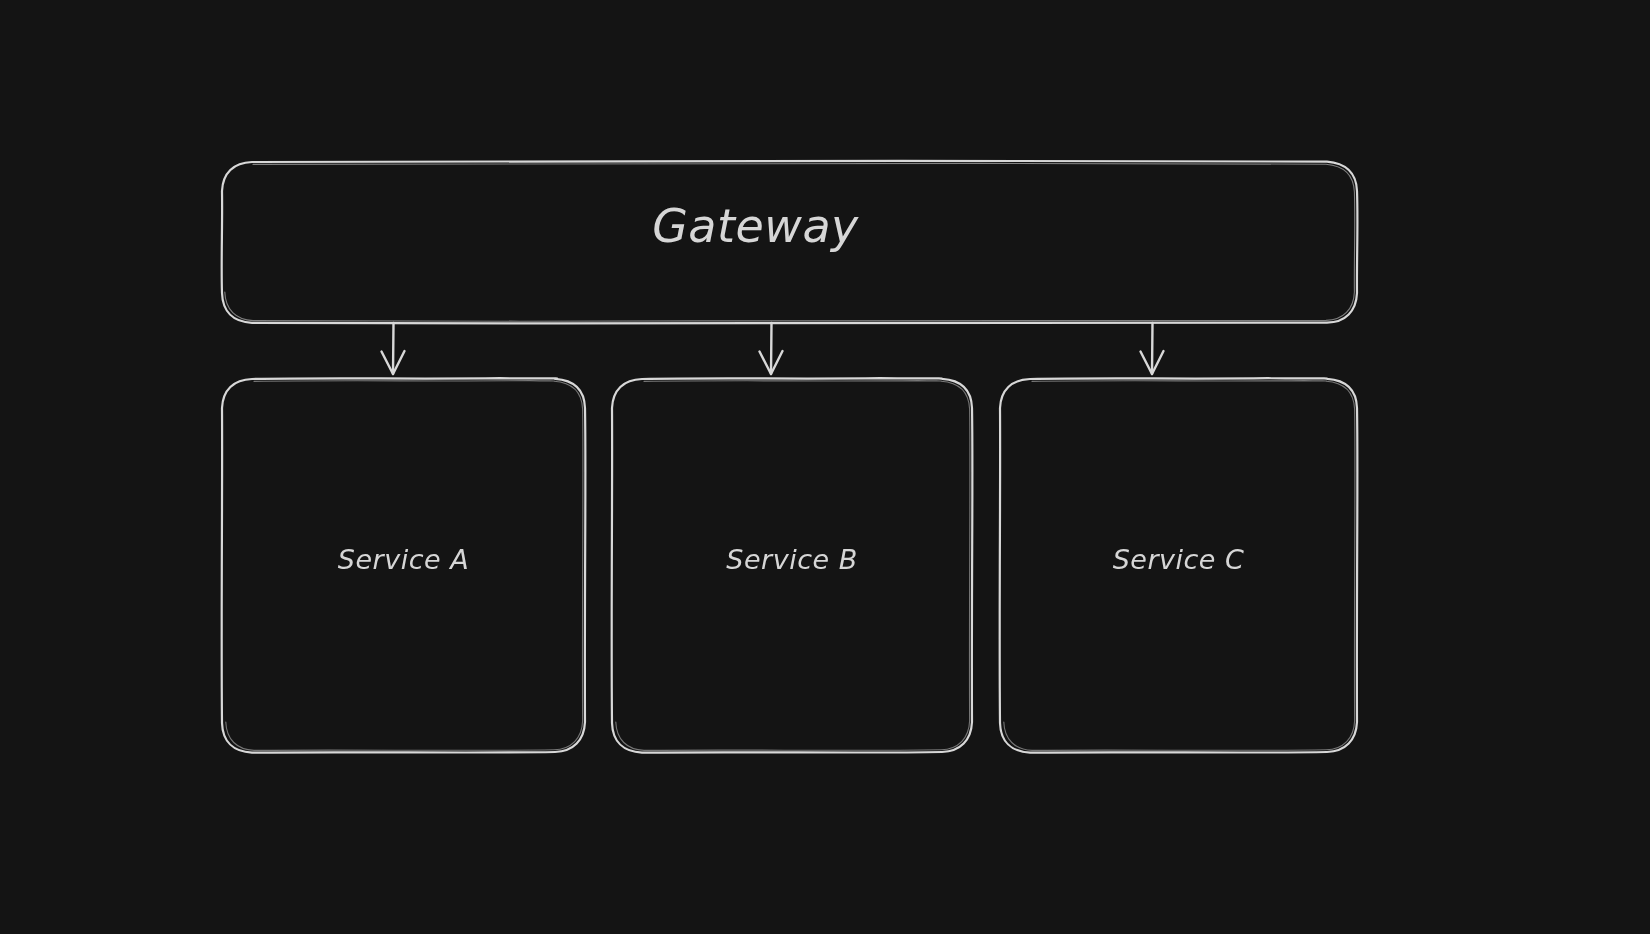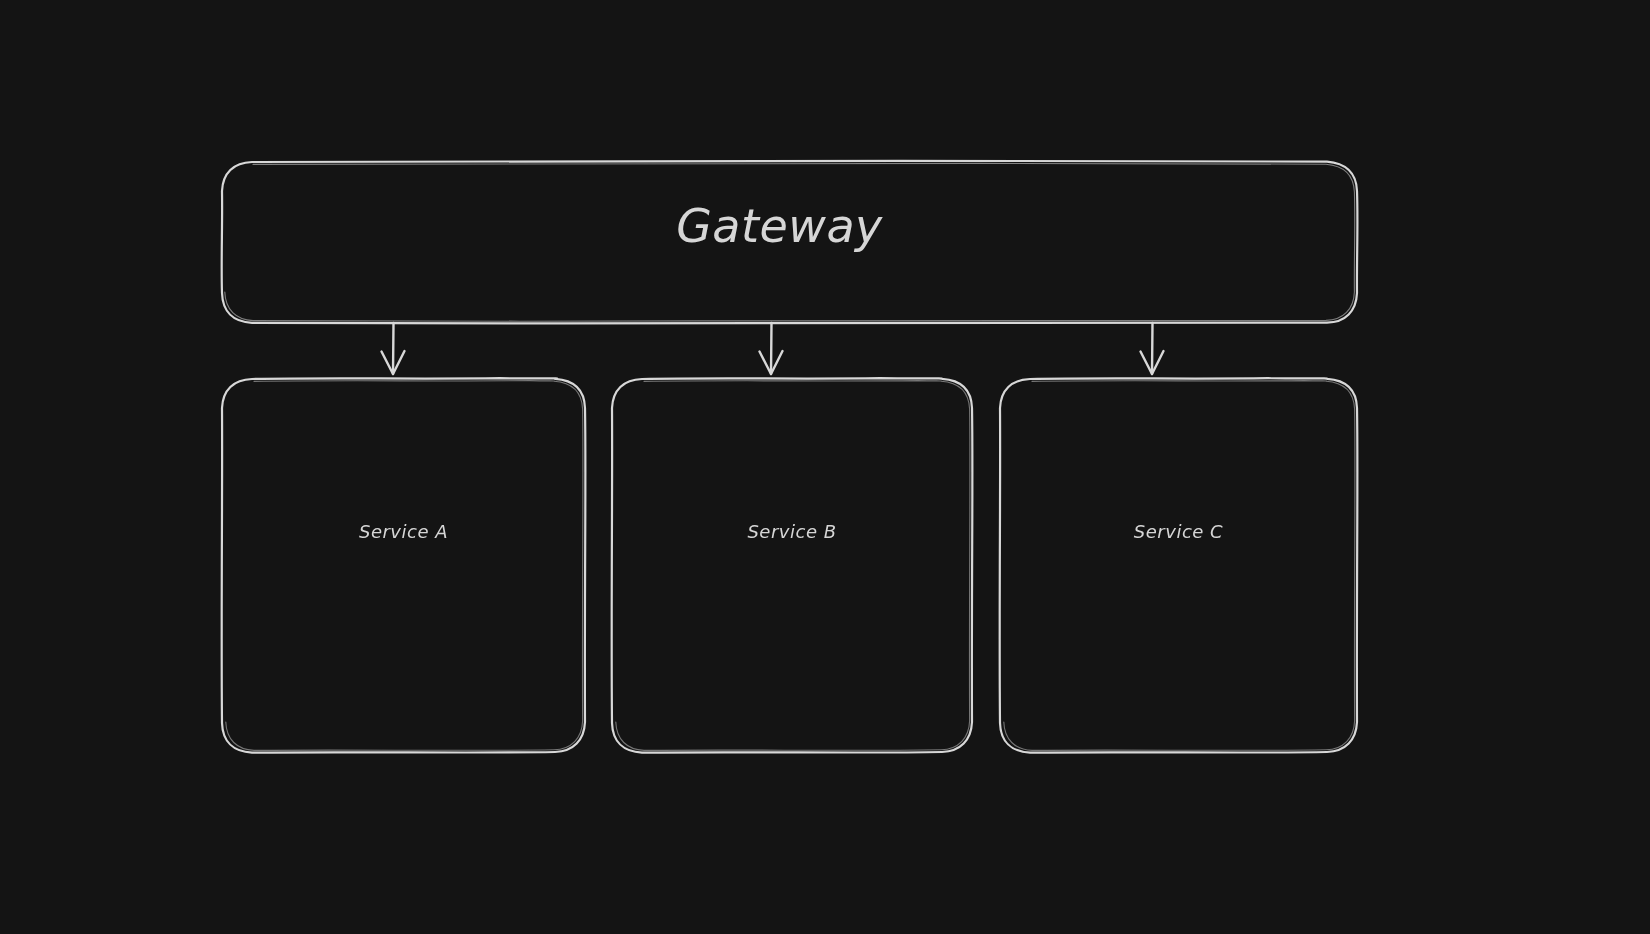--- a/index.html
+++ b/index.html
@@ -37,25 +37,25 @@
     text-align: center;
     letter-spacing: 0.5px;
     user-select: none;
   }
   #gateway-label {
     font-size: 46px;
     line-height: 52px;
     left: 222px;
     top: 200px;
     width: 1067px;
-    padding-left: 24px;
   }
   .service-label {
-    font-size: 18px;
+    font-size: 27px;
     line-height: 32px;
+    margin-top: 28px;
   }
   #service-a-label { left: 222px; top: 516px; width: 363px; }
   #service-b-label { left: 612px; top: 516px; width: 360px; }
   #service-c-label { left: 1000px; top: 516px; width: 357px; }
 </style>
 </head>
 <body>
 
 <div id="canvas-root">
 

